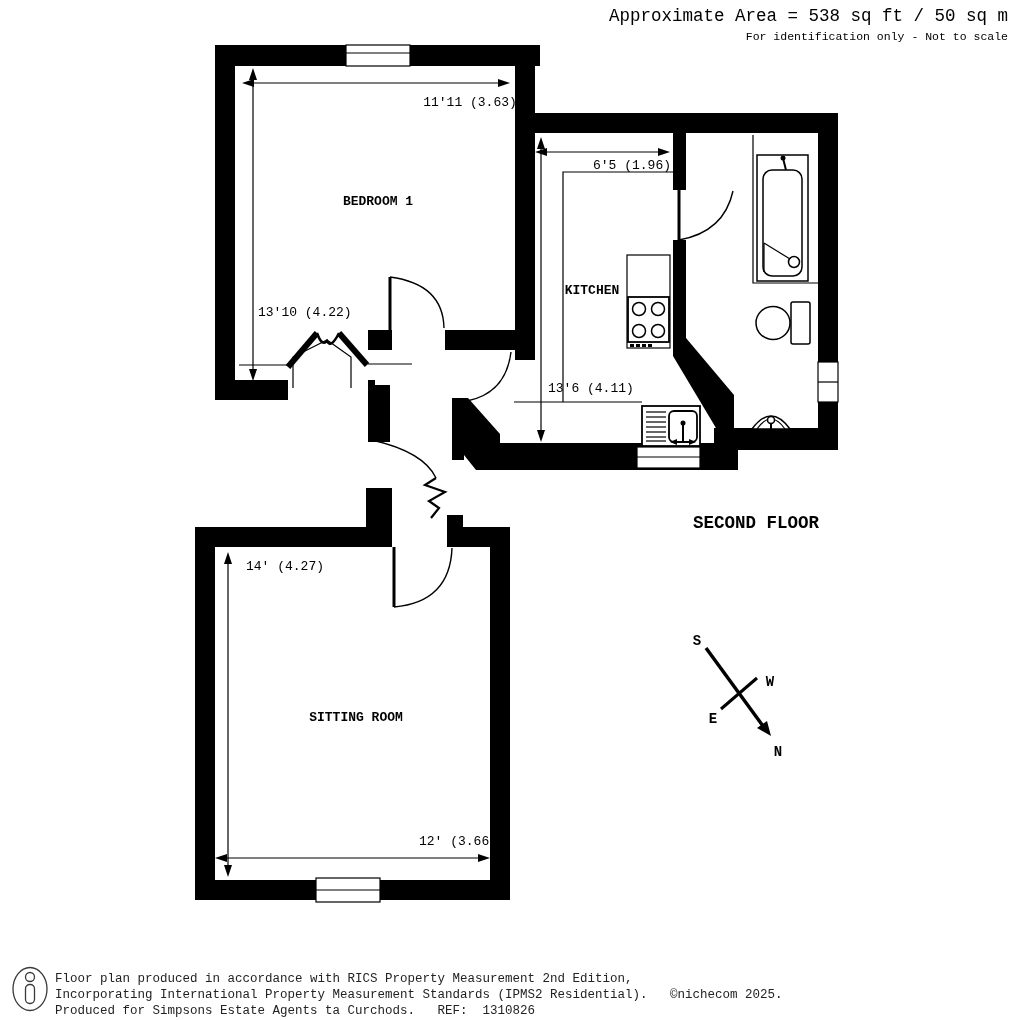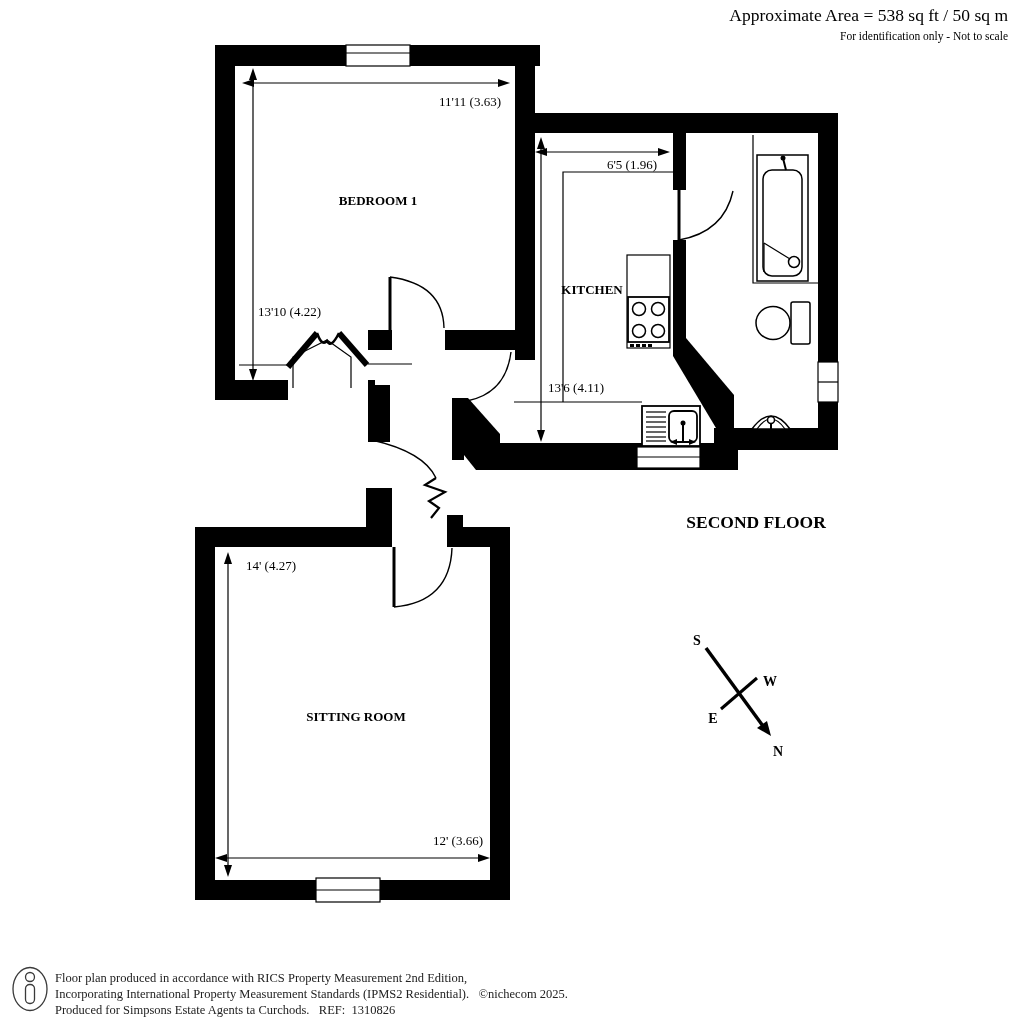--- a/index.html
+++ b/index.html
@@ -1,17 +1,17 @@
 <!DOCTYPE html>
 <html><head>
 <meta charset="utf-8">
 <style>
   html,body{margin:0;padding:0;background:#ffffff;}
   .page{position:relative;width:1024px;height:1020px;background:#fff;overflow:hidden;
-        font-family:Liberation Serif, serif;}
+        font-family:Liberation Mono, monospace;}
   svg text{white-space:pre;fill:#000;}
   .t-title{font-size:17.5px;}
   .t-sub{font-size:11.5px;}
   .t-room{font-size:13px;font-weight:bold;}
   .t-dim{font-size:13px;}
   .t-floor{font-size:17.5px;font-weight:bold;}
   .t-compass{font-size:14px;font-weight:bold;}
   .t-footer{font-size:12.5px;fill:#222;}
   .wall{fill:#000;stroke:none;}
   .thin{stroke:#000;stroke-width:1.2;fill:none;}

